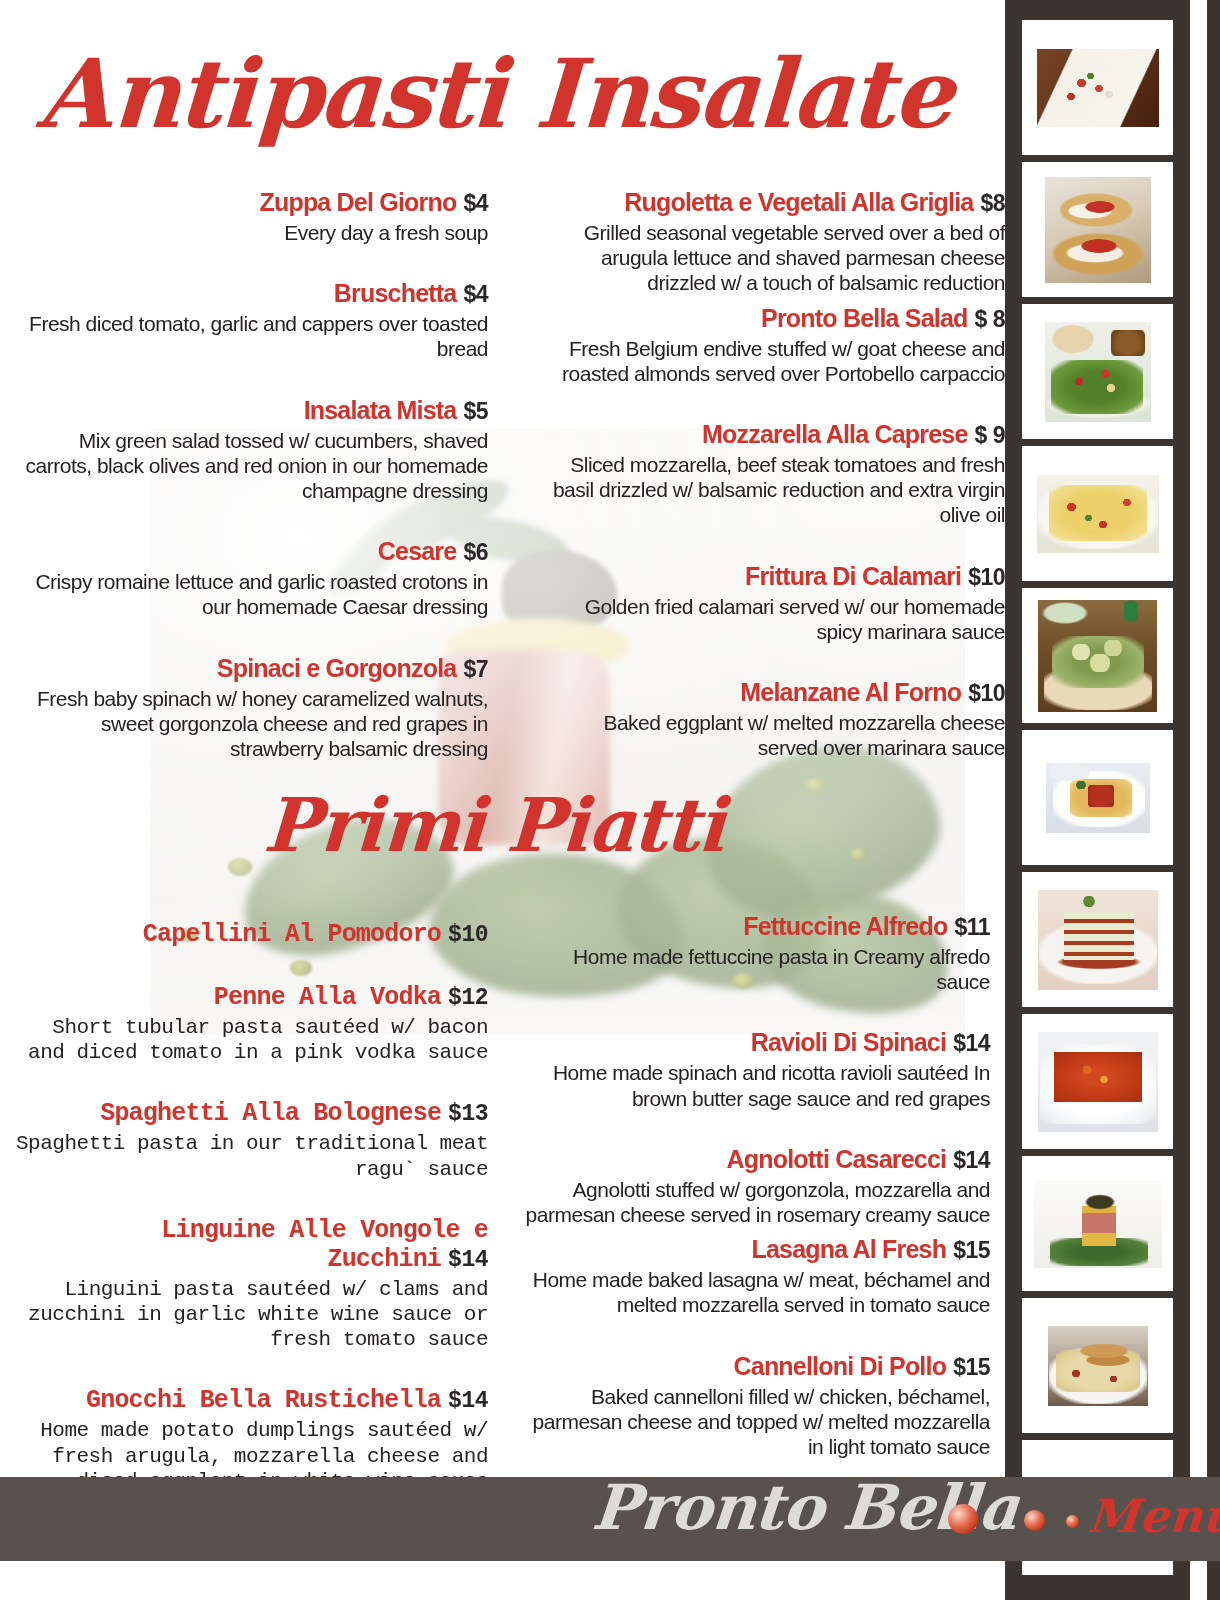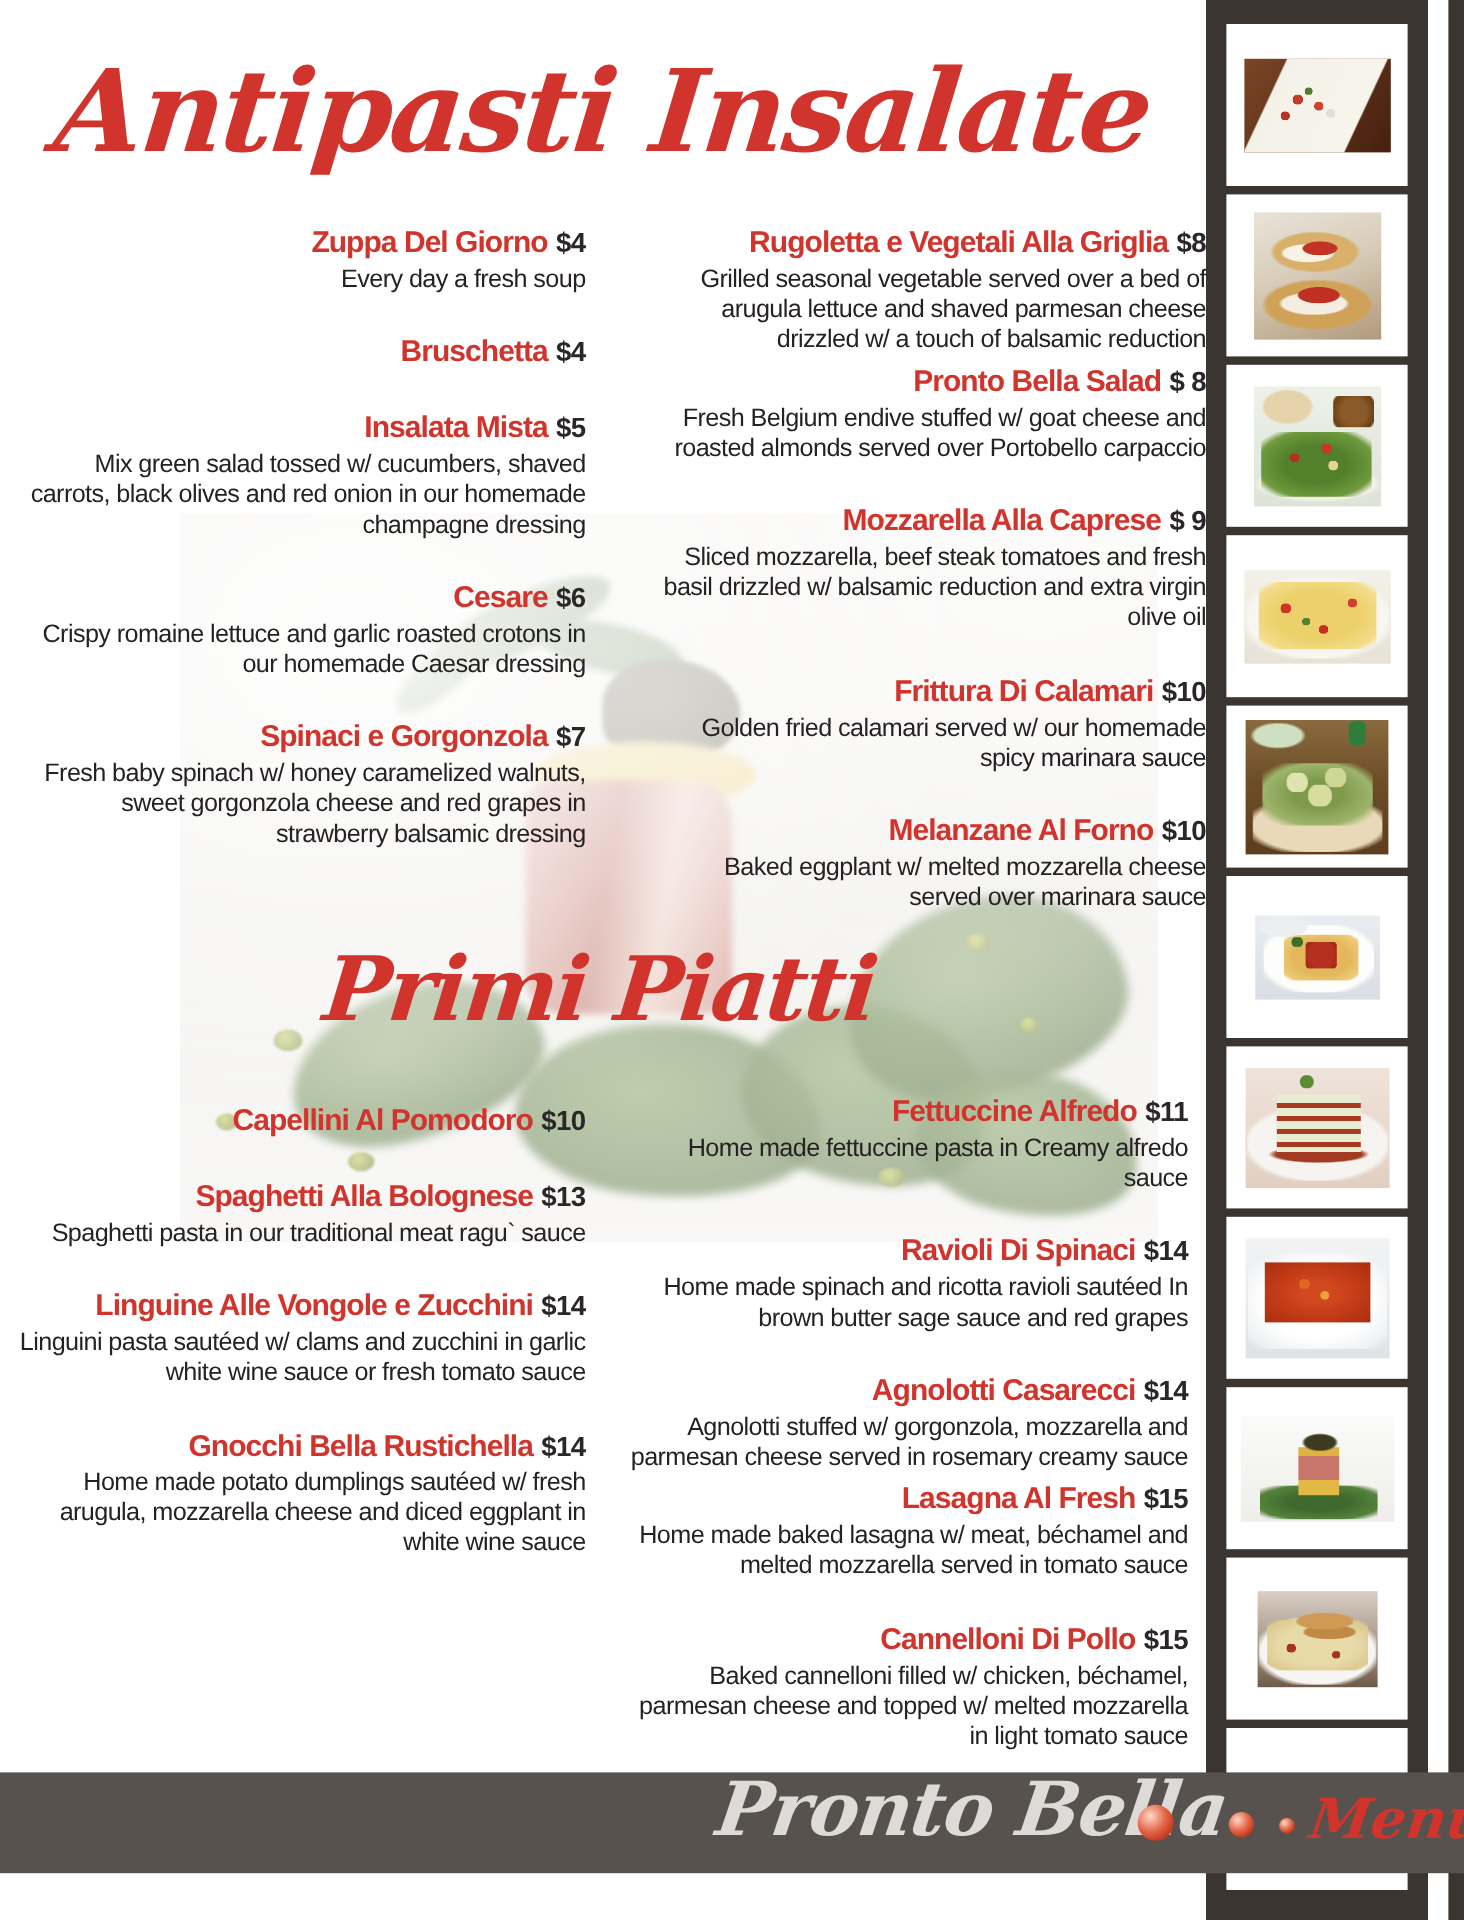--- a/index.html
+++ b/index.html
@@ -10,21 +10,21 @@
   .script{font-family:"DejaVu Serif",serif;font-style:italic;font-weight:bold;}
   .title{position:absolute;left:0;top:38px;width:1005px;text-align:center;
          font-size:95px;color:#d0342c;transform:skewX(-6deg);letter-spacing:-2px;z-index:3;margin:0;}
   .primi-title{position:absolute;left:120px;top:782px;width:760px;text-align:center;
          font-size:74px;color:#d0342c;transform:skewX(-6deg);letter-spacing:-2px;z-index:3;margin:0;}
 
   
   .col{position:absolute;z-index:2;text-align:right;}
   #antipasti-left{left:8px;top:188px;width:480px;}
   #antipasti-right{left:545px;top:188px;width:460px;}
-  #primi-left{left:8px;top:920px;width:480px;}
+  #primi-left{left:8px;top:920px;width:480px;font-family:Liberation Mono, monospace;}
   #primi-right{left:518px;top:912px;width:472px;}
   .item{margin-bottom:34px;}
   .item.tight{margin-bottom:8px;}
   .nm{color:#d0342c;font-weight:bold;font-size:25px;letter-spacing:-0.8px;}
   .pr{color:#2b2627;font-weight:bold;font-size:23px;margin-left:7px;letter-spacing:-0.5px;}
   .desc{color:#262122;font-size:21px;line-height:1.2;letter-spacing:-0.5px;margin-top:3px;font-weight:500;}
 
   
   #bg-photo{position:absolute;left:150px;top:428px;width:815px;height:607px;z-index:0;opacity:.5;
             background:linear-gradient(180deg,#f0eee9 0%,#eae8e2 55%,#f3f2ee 100%);overflow:hidden;}
@@ -210,20 +210,21 @@
 
   <h1 class="script title">Antipasti Insalate</h1>
 
   <div class="col" id="antipasti-left">
     <div class="item">
       <div class="head"><span class="nm">Zuppa Del Giorno</span><span class="pr">$4</span></div>
       <div class="desc">Every day a fresh soup</div>
     </div>
     <div class="item">
       <div class="head"><span class="nm">Bruschetta</span><span class="pr">$4</span></div>
+      <div class="desc">Fresh diced tomato, garlic and cappers over toasted bread</div>
     </div>
     <div class="item">
       <div class="head"><span class="nm">Insalata Mista</span><span class="pr">$5</span></div>
       <div class="desc">Mix green salad tossed w/ cucumbers, shaved carrots, black olives and red onion in our homemade champagne dressing</div>
     </div>
     <div class="item">
       <div class="head"><span class="nm">Cesare</span><span class="pr">$6</span></div>
       <div class="desc">Crispy romaine lettuce and garlic roasted crotons in our homemade Caesar dressing</div>
     </div>
     <div class="item">
@@ -253,20 +254,24 @@
       <div class="head"><span class="nm">Melanzane Al Forno</span><span class="pr">$10</span></div>
       <div class="desc">Baked eggplant w/ melted mozzarella cheese served over marinara sauce</div>
     </div>
   </div>
 
   <h2 class="script primi-title">Primi Piatti</h2>
 
   <div class="col" id="primi-left">
     <div class="item">
       <div class="head"><span class="nm">Capellini Al Pomodoro</span><span class="pr">$10</span></div>
+    </div>
+    <div class="item">
+      <div class="head"><span class="nm">Penne Alla Vodka</span><span class="pr">$12</span></div>
+      <div class="desc">Short tubular pasta sautéed w/ bacon and diced tomato in a pink vodka sauce</div>
     </div>
     <div class="item">
       <div class="head"><span class="nm">Spaghetti Alla Bolognese</span><span class="pr">$13</span></div>
       <div class="desc">Spaghetti pasta in our traditional meat ragu` sauce</div>
     </div>
     <div class="item">
       <div class="head"><span class="nm">Linguine Alle Vongole e Zucchini</span><span class="pr">$14</span></div>
       <div class="desc">Linguini pasta sautéed w/ clams and zucchini in garlic white wine sauce or fresh tomato sauce</div>
     </div>
     <div class="item">

